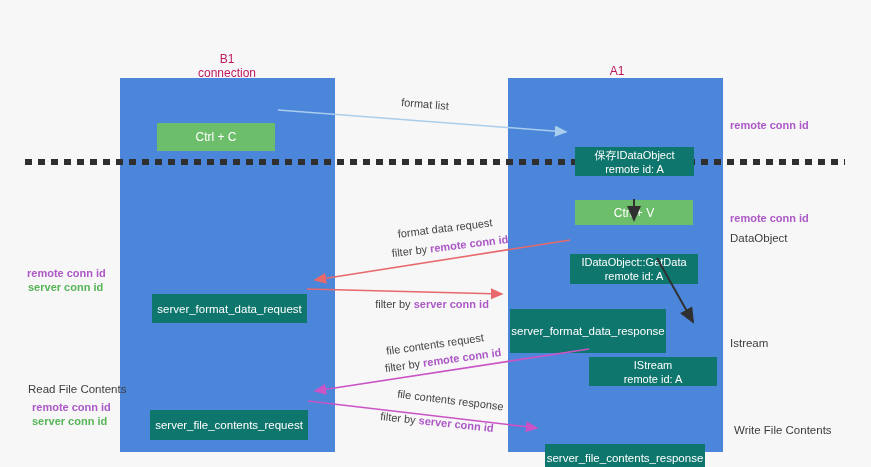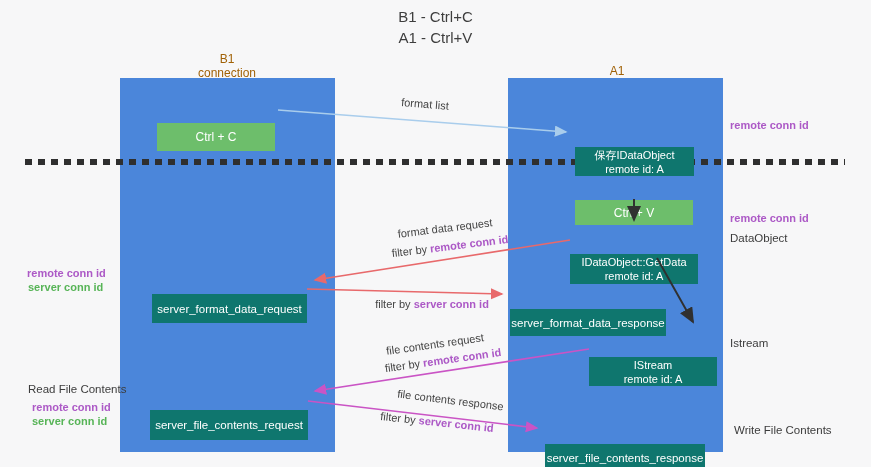--- a/index.html
+++ b/index.html
@@ -7,44 +7,40 @@
   #stage {
     position:relative; width:871px; height:467px;
     background:#f7f7f8; overflow:hidden;
     font-family:"Liberation Sans","DejaVu Sans",sans-serif;
     color:#3c3c3c;
   }
   .abs { position:absolute; }
   .title { top:6px; left:0; width:100%; text-align:center;
            font-size:15px; line-height:21px; color:#3e3e3e; }
   .col-header { top:52px; width:140px; text-align:center;
-                font-size:12px; line-height:14px; color:#a16207; }
+                font-size:12px; line-height:14px; color:#be185d; }
   .col { top:78px; width:215px; height:374px; background:#4b86da; }
   .box { display:flex; flex-direction:column; align-items:center;
          justify-content:center; color:#ffffff; text-align:center;margin-top:28px; }
   .box-green  { background:#6dbe6b; font-size:12px; }
   .box-orange { background:#0f766e; font-size:11.5px; line-height:14px; }
   .dashline { left:25px; top:159px; width:820px; height:6px;
     background:repeating-linear-gradient(to right,#2f2f2f 0 7px,transparent 7px 13px); }
   .flow-lbl { font-size:11px; text-align:center; color:#444444; white-space:nowrap; }
   .hl-purple { color:#ac59c6; font-weight:bold; }
   .side-lbl  { font-size:11.5px; white-space:nowrap; }
   .side-purple { color:#ac59c6; font-weight:bold; font-size:11px; }
   .side-green  { color:#57b457; font-weight:bold; font-size:11px; }
   svg.overlay { position:absolute; left:0; top:0; pointer-events:none; }
 </style>
 </head>
 <body>
 
 <div id="stage">
 
-  <div class="abs title">
-    <div>B1 - Ctrl+C</div>
-    <div>A1 - Ctrl+V</div>
-  </div>
 
   <div class="abs col-header" style="left:157px;">
     <div>B1</div>
     <div>connection</div>
   </div>
   <div class="abs col-header" style="left:547px;margin-top:12px;">
     <div>A1</div>
     <div>remote</div>
   </div>
 
@@ -64,21 +60,21 @@
     <span>保存IDataObject</span>
     <span>remote id: A</span>
   </div>
   <div class="abs box box-orange" style="left:570px;top:226px;width:128px;height:30px;font-size:11px;">
     <span>IDataObject::GetData</span>
     <span>remote id: A</span>
   </div>
   <div class="abs box box-orange" style="left:152px;top:266px;width:155px;height:29px;">
     <span>server_format_data_request</span>
   </div>
-  <div class="abs box box-orange" style="left:510px;top:281px;width:156px;height:27px;">
+  <div class="abs box box-orange" style="left:510px;top:281px;width:156px;height:44px;">
     <span>server_format_data_response</span>
   </div>
   <div class="abs box box-orange" style="left:589px;top:329px;width:128px;height:29px;font-size:11px;">
     <span>IStream</span>
     <span>remote id: A</span>
   </div>
   <div class="abs box box-orange" style="left:150px;top:382px;width:158px;height:30px;">
     <span>server_file_contents_request</span>
   </div>
   <div class="abs box box-orange" style="left:545px;top:416px;width:160px;height:27px;">

